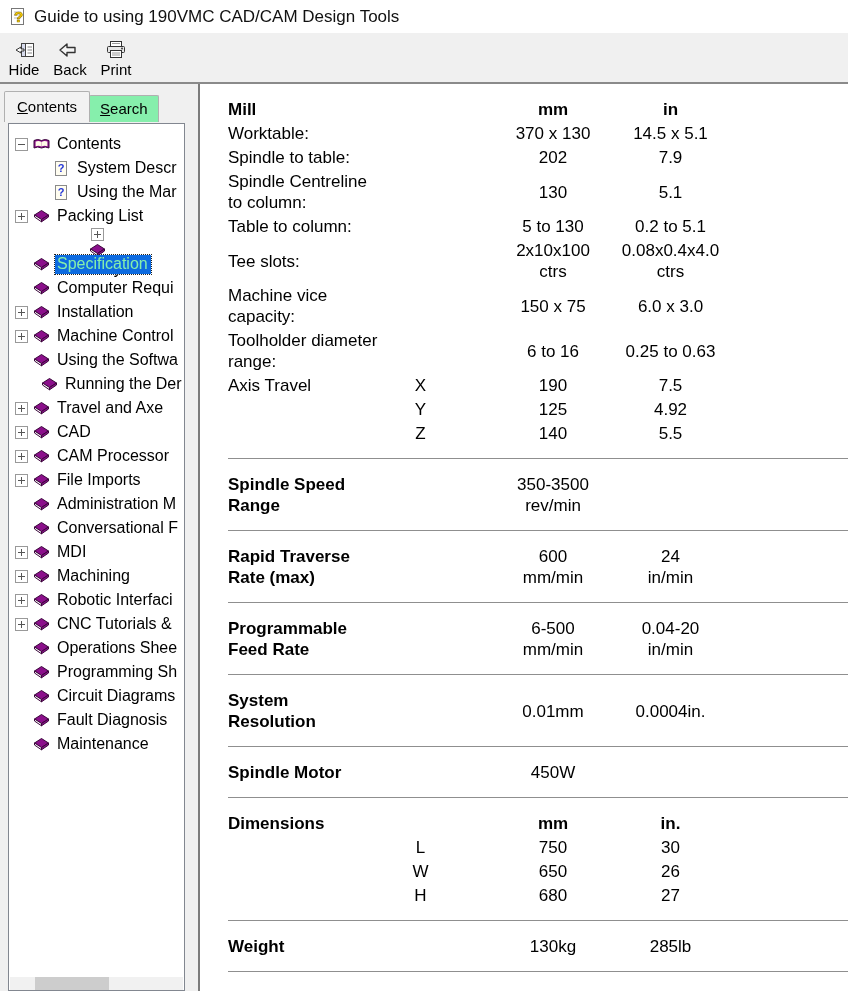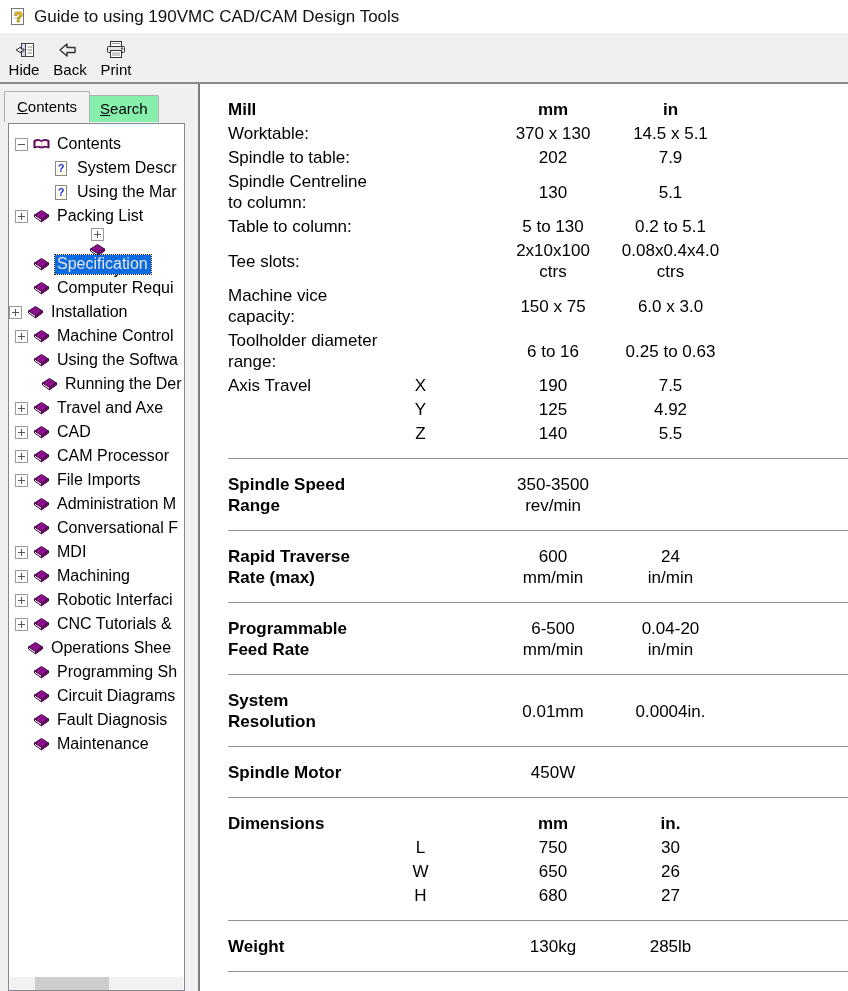--- a/index.html
+++ b/index.html
@@ -39,21 +39,21 @@
              border:1px solid #828790; overflow:hidden; }
   .tree { padding-top:8px; }
   .titem { display:flex; align-items:center; height:24px; white-space:nowrap; font-size:16px; cursor:default; }
   .expand { width:13px; height:13px; border:1px solid #999; background:#fff; margin-right:5px;
             position:relative; flex:0 0 13px; }
   .expand::before { content:''; position:absolute; left:2px; right:2px; top:5px; height:1px; background:#555; }
   .expand.plus::after { content:''; position:absolute; top:2px; bottom:2px; left:5px; width:1px; background:#555; }
   .expand.none { visibility:hidden; }
   .ticon2 { width:19px; flex:0 0 19px; display:flex; align-items:center; margin-right:3px; }
   .tlbl { padding:0 3px 1px 2px; }
-  .titem.selected .tlbl { background:#0d6be0; color:#e5e5e5; outline:1px dotted #222; }
+  .titem.selected .tlbl { background:#0d6be0; color:#86efac; outline:1px dotted #222; }
 
   
   .hscroll { position:absolute; left:1px; right:1px; bottom:0; height:13px; background:#f1f1f1; }
   .hthumb { position:absolute; left:25px; top:0; width:74px; height:13px; background:#cdcdcd; }
 
   
   .section { padding:4px 0 3px 0; }
   .specrow { display:grid; grid-template-columns:165px 55px 45px 120px 5px 105px;
              align-items:center; margin:3px 0; font-size:17px; line-height:21px; }
   .c-label { grid-column:1; white-space:pre-line; }
@@ -200,21 +200,21 @@
               <span class="expand none"></span>
               <span class="ticon2">
                 <svg width="17" height="15" viewBox="0 0 17 15">
                   <path d="M1.5 6 L8.5 1.5 L15.5 6 L8.5 10.5 Z" fill="#8b0f8b" stroke="#3a063a"></path>
                   <path d="M1.5 6 L1.5 8 L8.5 12.8 L8.5 10.5 Z" fill="#ffffff" stroke="#3a063a"></path>
                   <path d="M15.5 6 L15.5 8 L8.5 12.8 L8.5 10.5 Z" fill="#8b0f8b" stroke="#3a063a"></path>
                 </svg>
               </span>
               <span class="tlbl">Computer Requi</span>
             </div>
-            <div class="titem" style="">
+            <div class="titem" style="padding-left: 6px;">
               <span class="expand plus"></span>
               <span class="ticon2">
                 <svg width="17" height="15" viewBox="0 0 17 15">
                   <path d="M1.5 6 L8.5 1.5 L15.5 6 L8.5 10.5 Z" fill="#8b0f8b" stroke="#3a063a"></path>
                   <path d="M1.5 6 L1.5 8 L8.5 12.8 L8.5 10.5 Z" fill="#ffffff" stroke="#3a063a"></path>
                   <path d="M15.5 6 L15.5 8 L8.5 12.8 L8.5 10.5 Z" fill="#8b0f8b" stroke="#3a063a"></path>
                 </svg>
               </span>
               <span class="tlbl">Installation</span>
             </div>
@@ -354,21 +354,21 @@
               <span class="expand plus"></span>
               <span class="ticon2">
                 <svg width="17" height="15" viewBox="0 0 17 15">
                   <path d="M1.5 6 L8.5 1.5 L15.5 6 L8.5 10.5 Z" fill="#8b0f8b" stroke="#3a063a"></path>
                   <path d="M1.5 6 L1.5 8 L8.5 12.8 L8.5 10.5 Z" fill="#ffffff" stroke="#3a063a"></path>
                   <path d="M15.5 6 L15.5 8 L8.5 12.8 L8.5 10.5 Z" fill="#8b0f8b" stroke="#3a063a"></path>
                 </svg>
               </span>
               <span class="tlbl">CNC Tutorials &amp;</span>
             </div>
-            <div class="titem" style="">
+            <div class="titem" style="padding-left: 6px;">
               <span class="expand none"></span>
               <span class="ticon2">
                 <svg width="17" height="15" viewBox="0 0 17 15">
                   <path d="M1.5 6 L8.5 1.5 L15.5 6 L8.5 10.5 Z" fill="#8b0f8b" stroke="#3a063a"></path>
                   <path d="M1.5 6 L1.5 8 L8.5 12.8 L8.5 10.5 Z" fill="#ffffff" stroke="#3a063a"></path>
                   <path d="M15.5 6 L15.5 8 L8.5 12.8 L8.5 10.5 Z" fill="#8b0f8b" stroke="#3a063a"></path>
                 </svg>
               </span>
               <span class="tlbl">Operations Shee</span>
             </div>

